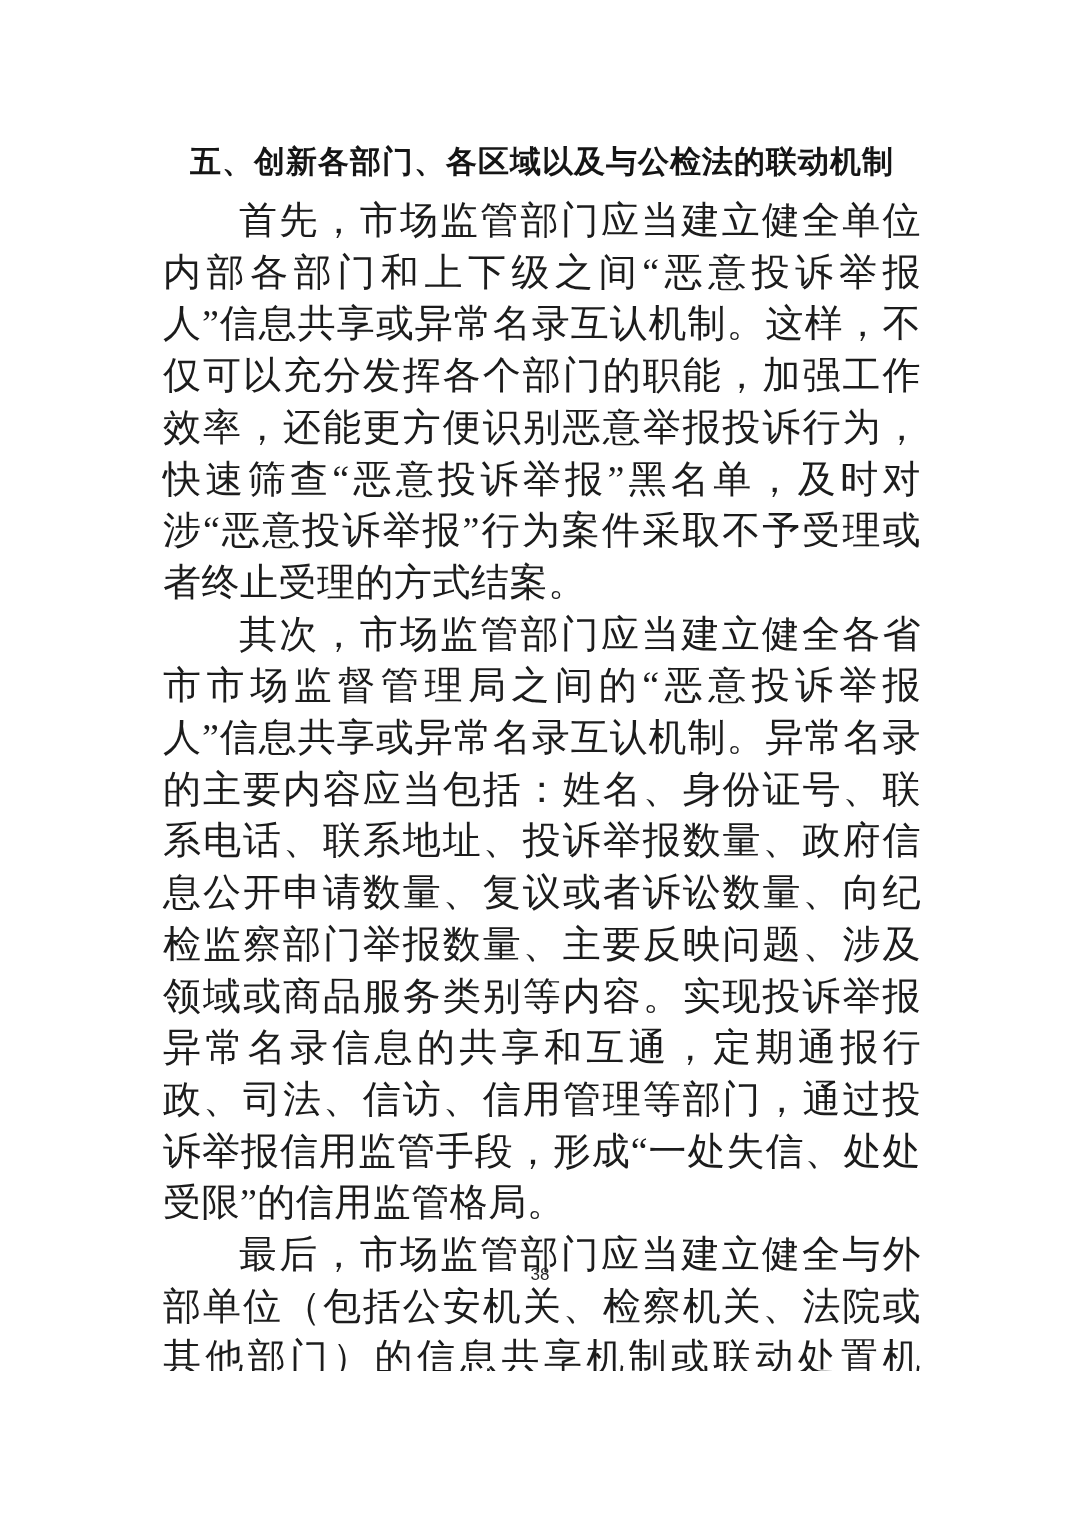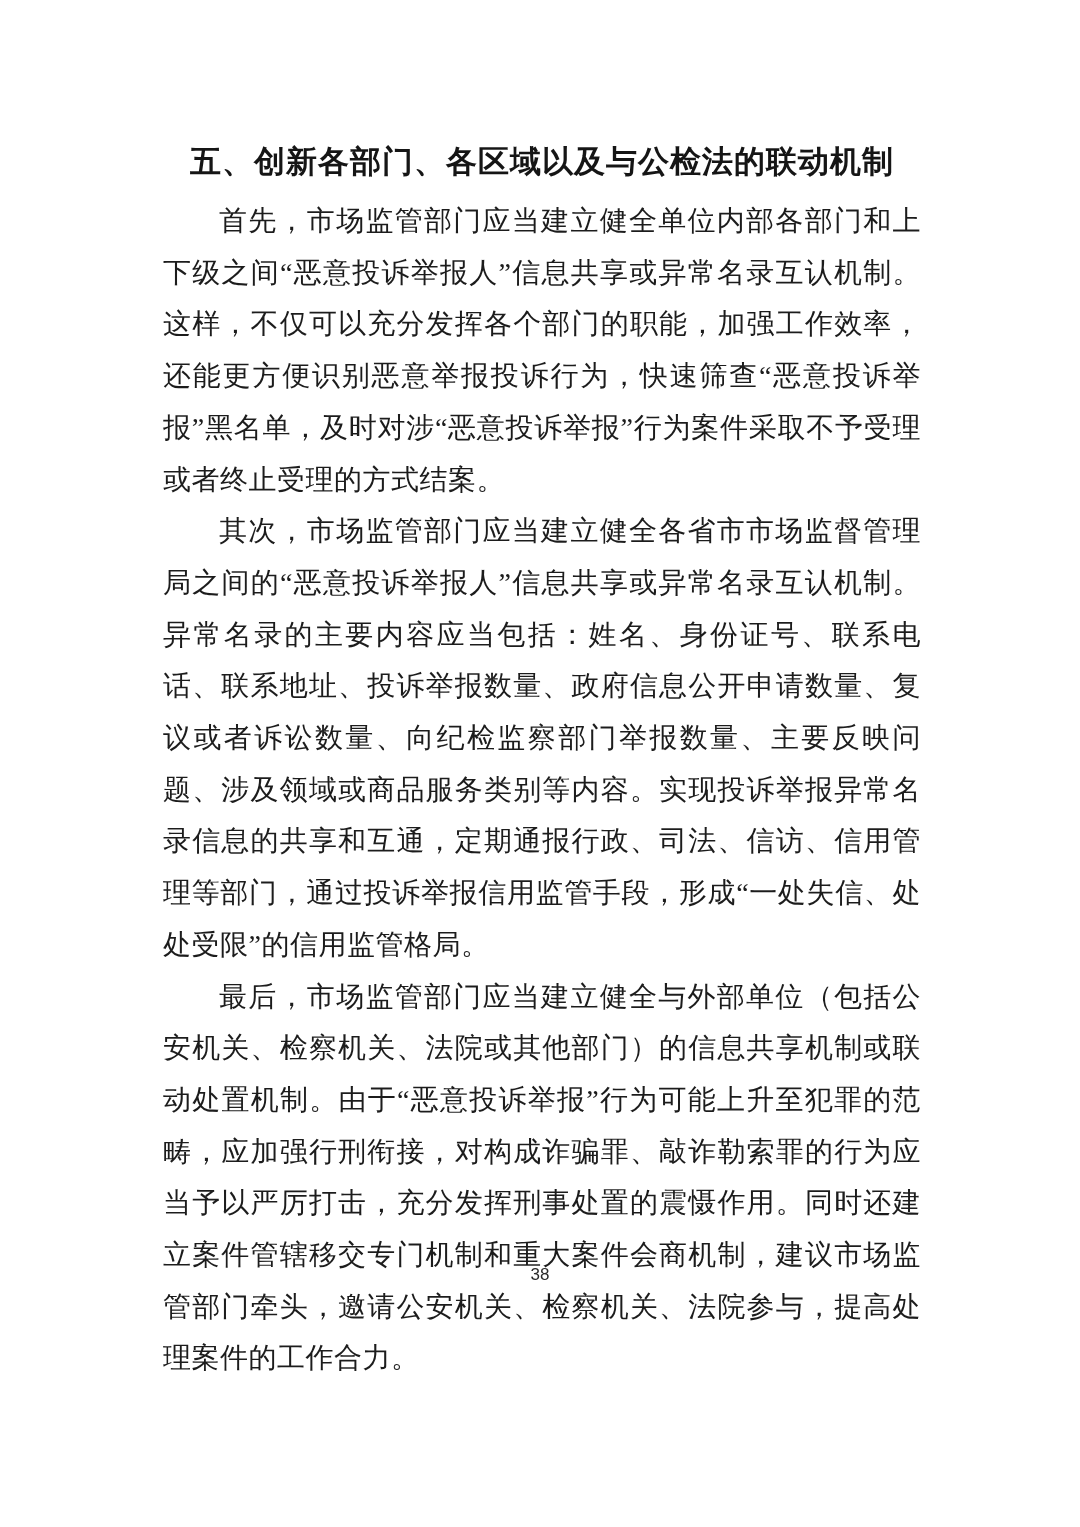--- a/index.html
+++ b/index.html
@@ -34,21 +34,21 @@
       font-size: 31px;
       font-weight: bold;
       text-align: center;
       color: #151515;
       margin: 0 0 9px 0;
       line-height: 48px;
       letter-spacing: 1px;
     }
     .body-paragraph {
       font-family: "Liberation Serif", serif;
-      font-size: 28px;
+      font-size: 38px;
       line-height: 51.7px;
       color: #1c1c1c;
       margin: 0;
       text-align: justify;
       text-justify: inter-ideograph;
       text-indent: 2em;
       letter-spacing: 0.5px;
       word-break: break-all;
     }
     .page-footer {

